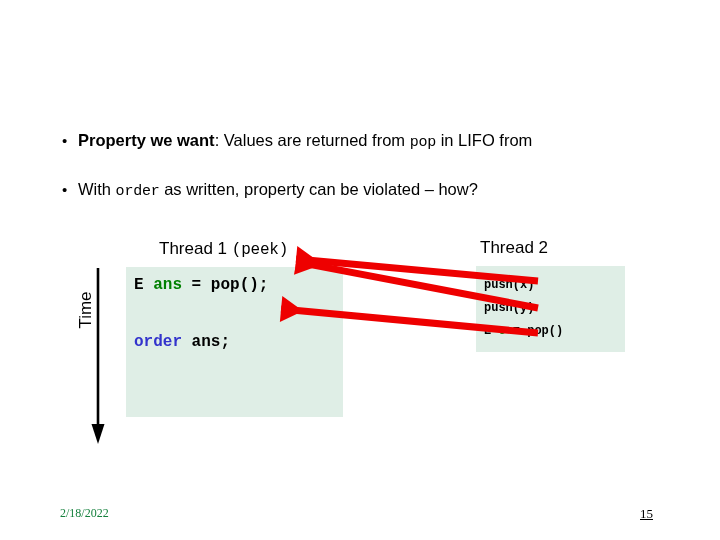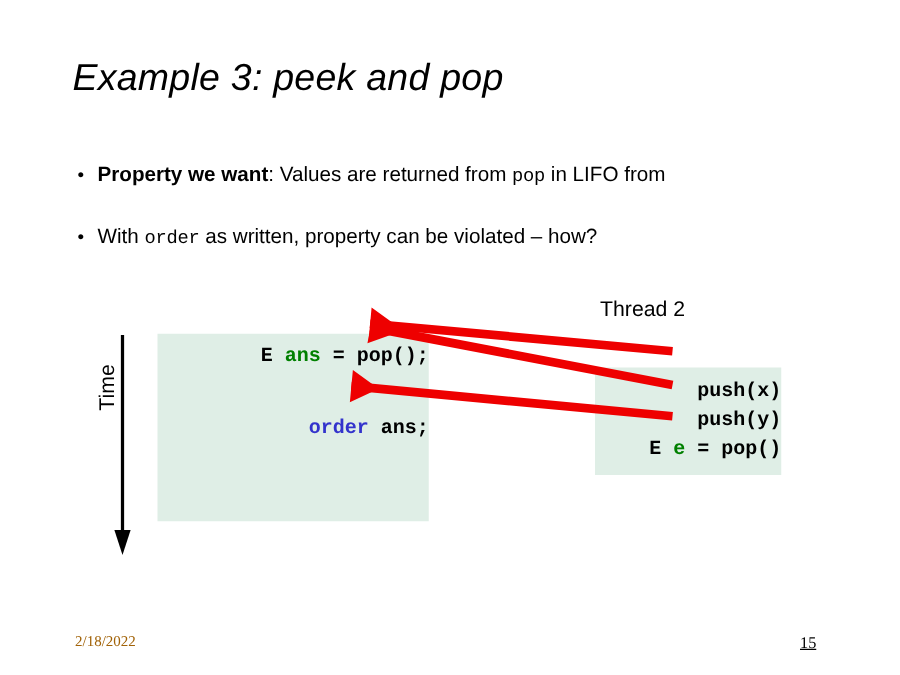--- a/index.html
+++ b/index.html
@@ -98,40 +98,38 @@
   .thread-label .mono { font-size: 16px; }
 
   
   .code-block {
     position: absolute;
     background: #dfeee6;
     font-family: "Liberation Mono", monospace;
     color: #000000;
     font-weight: bold;
     box-sizing: border-box;
-    text-align: right;
   }
   .code-block.thread1 {
     left: 126px;
     top: 267px;
     width: 217px;
     height: 150px;
     font-size: 16px;
     padding: 9px 0 0 8px;
     line-height: 19px;
   }
   .code-block.thread2 {
     left: 476px;
     top: 266px;
     width: 149px;
     height: 86px;
-    font-size: 16px;
+    font-size: 12px;
     padding: 8px 0 0 8px;
     line-height: 23px;
-    margin-top: 28px;
   }
   .code-line { white-space: pre; }
   .tok-var  { color: #008000; }
   .tok-kw   { color: #3333cc; }
   .tok-plain{ color: #000000; }
 
   
   .arrows-layer {
     position: absolute;
     left: 0; top: 0;
@@ -139,55 +137,55 @@
     pointer-events: none;
   }
 
   
   .footer-date {
     position: absolute;
     left: 60px;
     top: 506px;
     font-size: 12px;
     font-family: "Liberation Serif", serif;
-    color: #a16207;
+    color: #15803d;
   }
   .footer-page {
     position: absolute;
     left: 640px;
     top: 506px;
     font-size: 13px;
     font-family: "Liberation Serif", serif;
     color: #000000;
     text-decoration: underline;
   }
 </style>
 </head>
 <body>
 
 <div id="slide">
 
-  <div class="slide-title">Example 3: peek and pop</div>
 
   <div class="bullet-row b1">
     <span class="bullet-dot">•</span>
     <span class="bullet-text"><span class="strong">Property we want</span><span>: Values are returned from </span><span class="mono">pop</span><span> in LIFO from</span></span>
   </div>
 
   <div class="bullet-row b2">
     <span class="bullet-dot">•</span>
     <span class="bullet-text"><span>With </span><span class="mono">order</span><span> as written, property can be violated – how?</span></span>
   </div>
 
   <div class="time-axis-label">Time</div>
   <svg class="time-arrow" viewBox="0 0 20 176" xmlns="http://www.w3.org/2000/svg">
     <line x1="10" y1="0" x2="10" y2="160" stroke="#000000" stroke-width="2.6"></line>
     <polygon points="10,176 3.5,156 16.5,156" fill="#000000"></polygon>
   </svg>
 
+  <div class="thread-label t1"><span>Thread 1 </span><span class="mono">(peek)</span></div>
 
   <div class="thread-label t2"><span>Thread 2</span></div>
 
   <div class="code-block thread1" id="thread1-code">
       <div class="code-line"><span class="tok-plain">E </span><span class="tok-var">ans</span><span class="tok-plain"> = pop();</span></div>
       <div class="code-line"><span class="tok-plain"> </span></div>
       <div class="code-line"><span class="tok-plain"> </span></div>
       <div class="code-line"><span class="tok-kw">order</span><span class="tok-plain"> ans;</span></div>
     </div>
 

